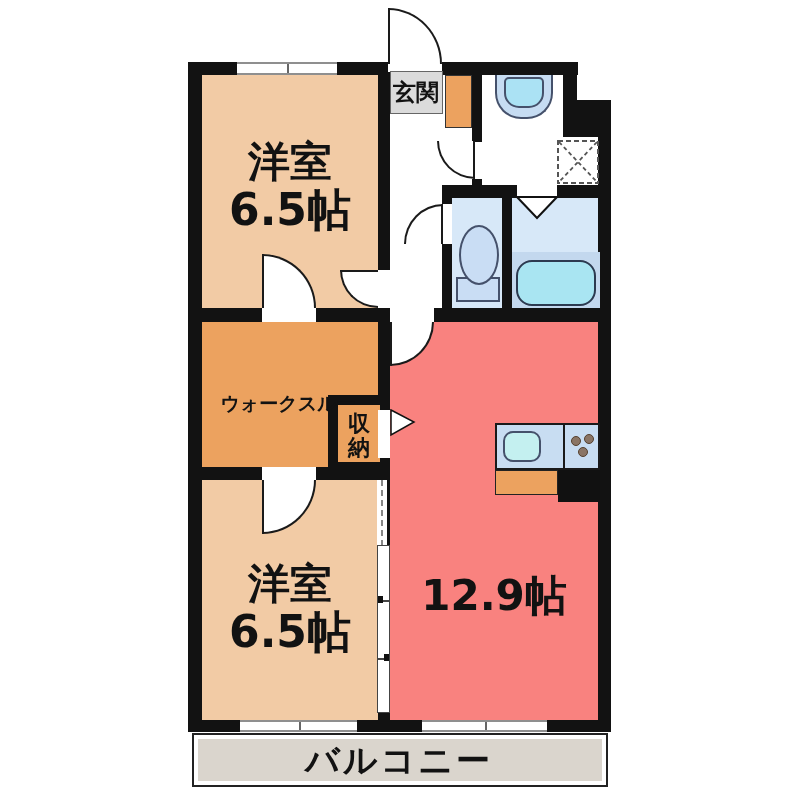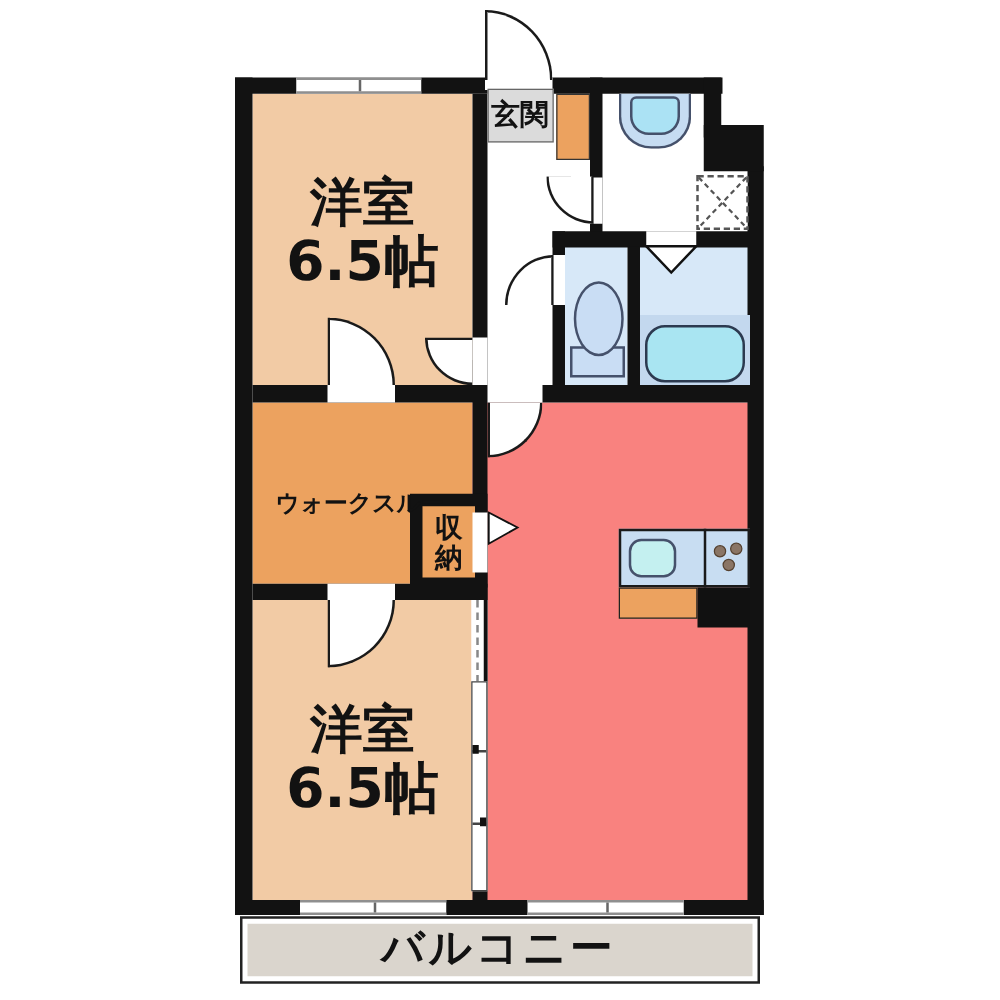--- a/index.html
+++ b/index.html
@@ -135,31 +135,32 @@
     <div>洋室</div>
     <div style="font-size:44px;">6.5帖</div>
   </div>
 
   <div class="label" style="left:290px;top:608px;font-size:42px;">
     <div>洋室</div>
     <div style="font-size:44px;">6.5帖</div>
   </div>
 
   <div class="label" style="left:494px;top:596px;font-size:44px;">
+    <div style="font-size:42px;">12.9帖</div>
   </div>
 
   <div class="label" style="left:288px;top:404px;font-size:19px;line-height:1.35;">
     <div>ウォークスルー</div>
   </div>
 
   <div class="label" style="left:359px;top:436px;font-size:22px;white-space:normal;">
     <span style="display:inline-block;width:24px;word-break:break-all;line-height:1.1;">収納</span>
   </div>
 
   <div class="label" style="left:416px;top:93px;font-size:23px;">
     <span>玄関</span>
   </div>
 
-  <div class="label" style="left:399px;top:760px;font-size:34px;letter-spacing:3px;font-family:Liberation Serif, serif;">
+  <div class="label" style="left:399px;top:760px;font-size:34px;letter-spacing:3px;">
     <span>バルコニー</span>
   </div>
 
 </div>
 
 </body></html>

